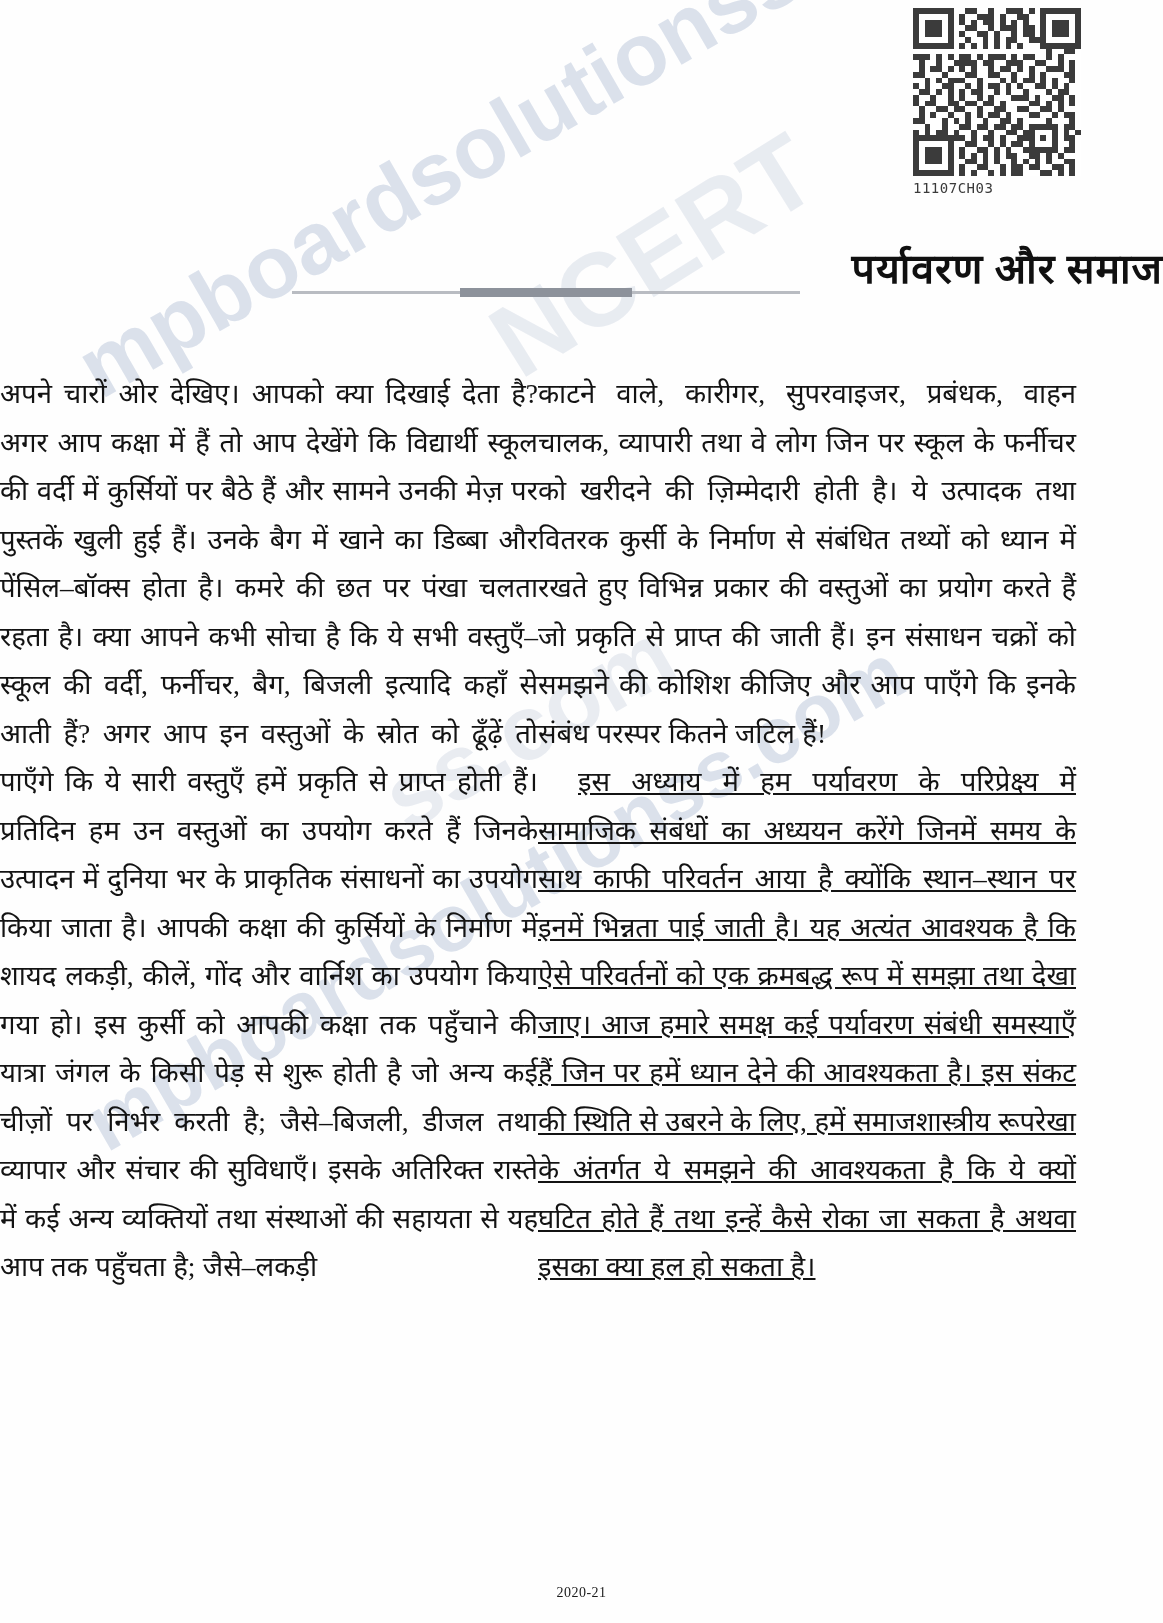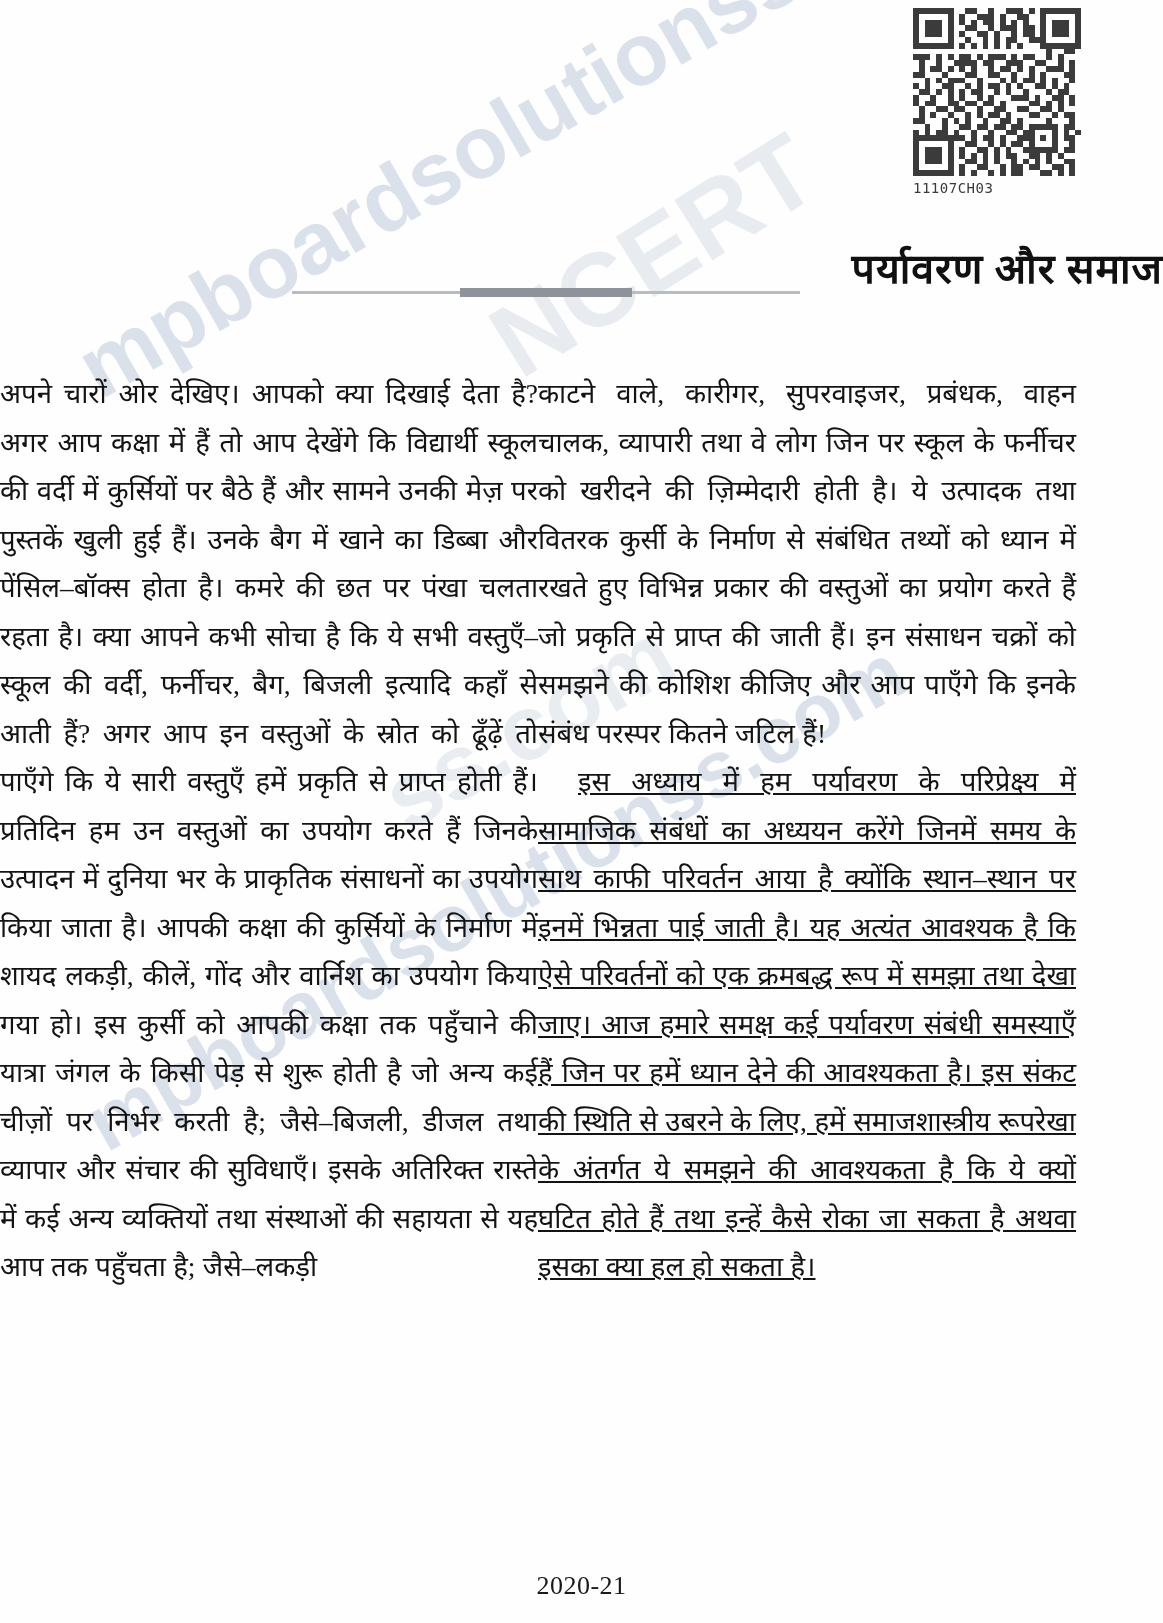--- a/index.html
+++ b/index.html
@@ -118,21 +118,21 @@
     text-decoration: underline;
   }
 
   
   .footer {
     position: absolute;
     bottom: 22px;
     left: 0;
     right: 0;
     text-align: center;
-    font-size: 26px;
+    font-size: 14px;
     font-family: "Liberation Serif", "DejaVu Serif", serif;
     color: #1a1a1a;
     letter-spacing: 0.5px;
   }
 
   
   .wm {
     position: absolute;
     font-family: "Liberation Sans", sans-serif;
     font-weight: bold;

